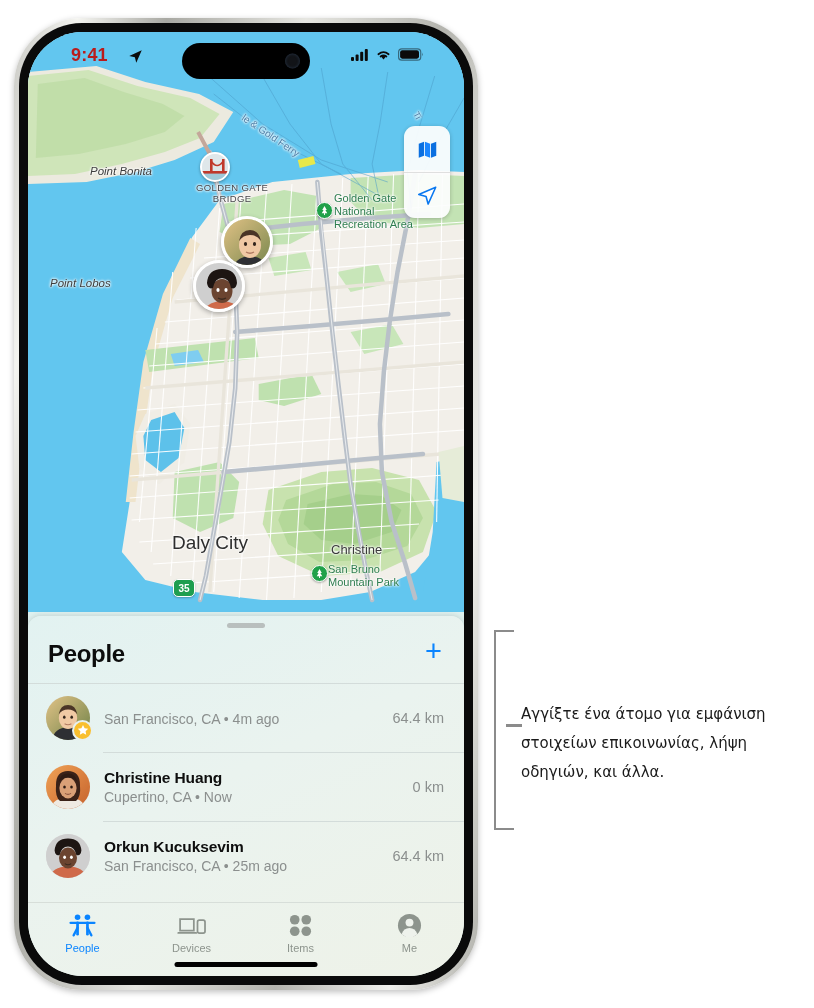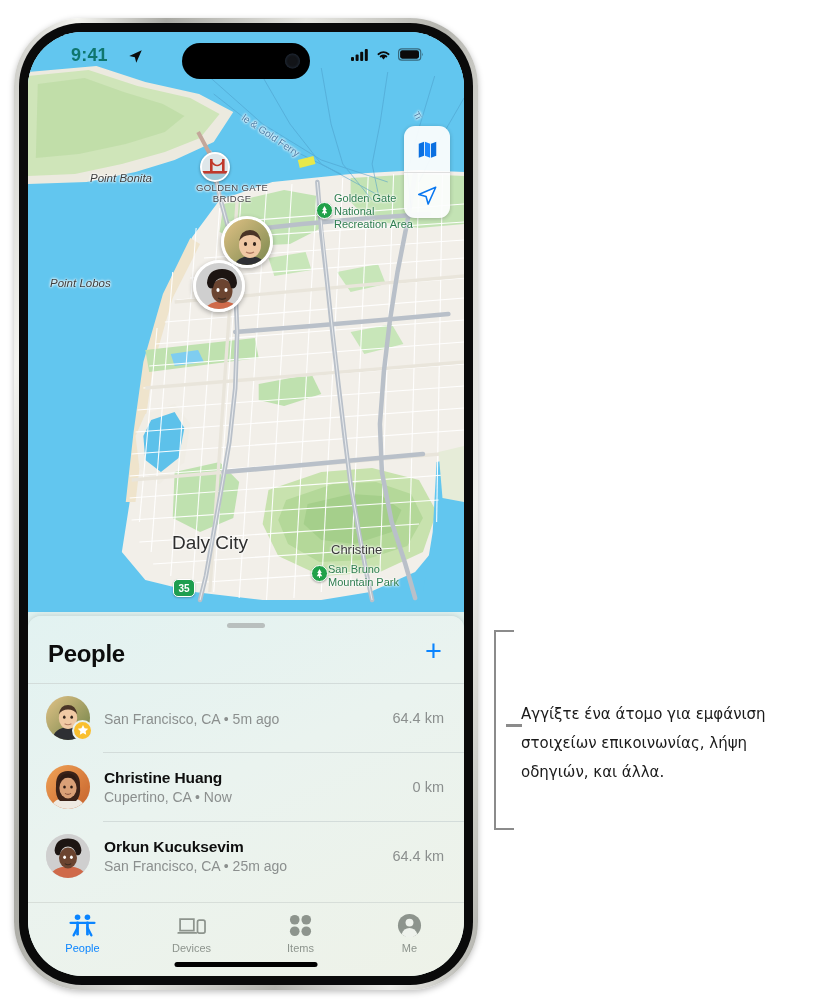--- a/index.html
+++ b/index.html
@@ -54,21 +54,21 @@
   .map-svg { position: absolute; left:0; top:0; width: 100%; height: 100%; }
 
   .map-label {
     position: absolute;
     font-family: "Liberation Sans", sans-serif;
     color: #4a4a4a;
     white-space: pre;
     text-shadow: 0 0 3px #fff, 0 0 3px #fff, 0 0 2px #fff;
     pointer-events: none;
   }
-  .lbl-pointbonita { left: 62px; top: 133px; font-size: 11.5px; font-style: italic; color:#3d3d3d;margin-top:7px;}
+  .lbl-pointbonita { left: 62px; top: 133px; font-size: 11.5px; font-style: italic; color:#3d3d3d;}
   .lbl-pointlobos  { left: 22px; top: 245px; font-size: 11.5px; font-style: italic; color:#3d3d3d;}
   .lbl-ggb {
     left: 168px; top: 150px; font-size: 9.5px; letter-spacing:.4px;
     color:#46454a; text-align:center; line-height: 11px; font-weight: 400;
   }
   .lbl-ggnra {
     left: 306px; top: 160px; font-size: 11px; color: #2e7d4f;
     line-height: 13px; font-weight: 400;
   }
   .lbl-dalycity { left: 144px; top: 500px; font-size: 19px; color: #2e2e2e; }
@@ -132,21 +132,21 @@
   }
   .map-ctrl + .map-ctrl { border-top: 1px solid #dfdfdf; }
 
   
   .statusbar {
     position: absolute; left: 0; top: 0; width: 100%; height: 52px;
     z-index: 30; pointer-events: none;
   }
   .sb-time {
     position: absolute; left: 43px; top: 13px;
-    font-size: 18px; font-weight: 700; color: #0f766e; letter-spacing: .2px;
+    font-size: 18px; font-weight: 700; color: #b91c1c; letter-spacing: .2px;
   }
   .sb-loc { position: absolute; left: 100px; top: 17px; }
   .sb-right {
     position: absolute; right: 40px; top: 16px;
     display: flex; align-items: center; gap: 6px;
   }
   .dyn-island {
     position: absolute; left: 50%; top: 11px; transform: translateX(-50%);
     width: 128px; height: 36px; border-radius: 18px; background: #000;
   }
@@ -519,21 +519,21 @@
                     <path d="M18.6 27.8 Q22 29.8 25.4 27.8" stroke="#b07a62" stroke-width="1.1" fill="none"></path>
                   </svg>
                 </div>
                 <div class="star-badge">
                   <svg width="12" height="12" viewBox="0 0 24 24" fill="#ffffff">
                     <path d="M12 1.8 L15.2 8.4 L22.4 9.4 L17.2 14.4 L18.4 21.6 L12 18.2 L5.6 21.6 L6.8 14.4 L1.6 9.4 L8.8 8.4 Z"></path>
                   </svg>
                 </div>
               </div>
               <div class="row-text">
-                <div class="row-sub">San Francisco, CA • 5m ago</div>
+                <div class="row-sub">San Francisco, CA • 4m ago</div>
               </div>
               <div class="row-dist">64.4 km</div>
             </div>
 
             <div class="row">
               <div class="avatar-wrap">
                 <div class="avatar">
                   <svg viewBox="0 0 44 44" width="44" height="44">
                     <defs>
                         <linearGradient id="g2" x1="0" y1="0" x2="1" y2="1">

